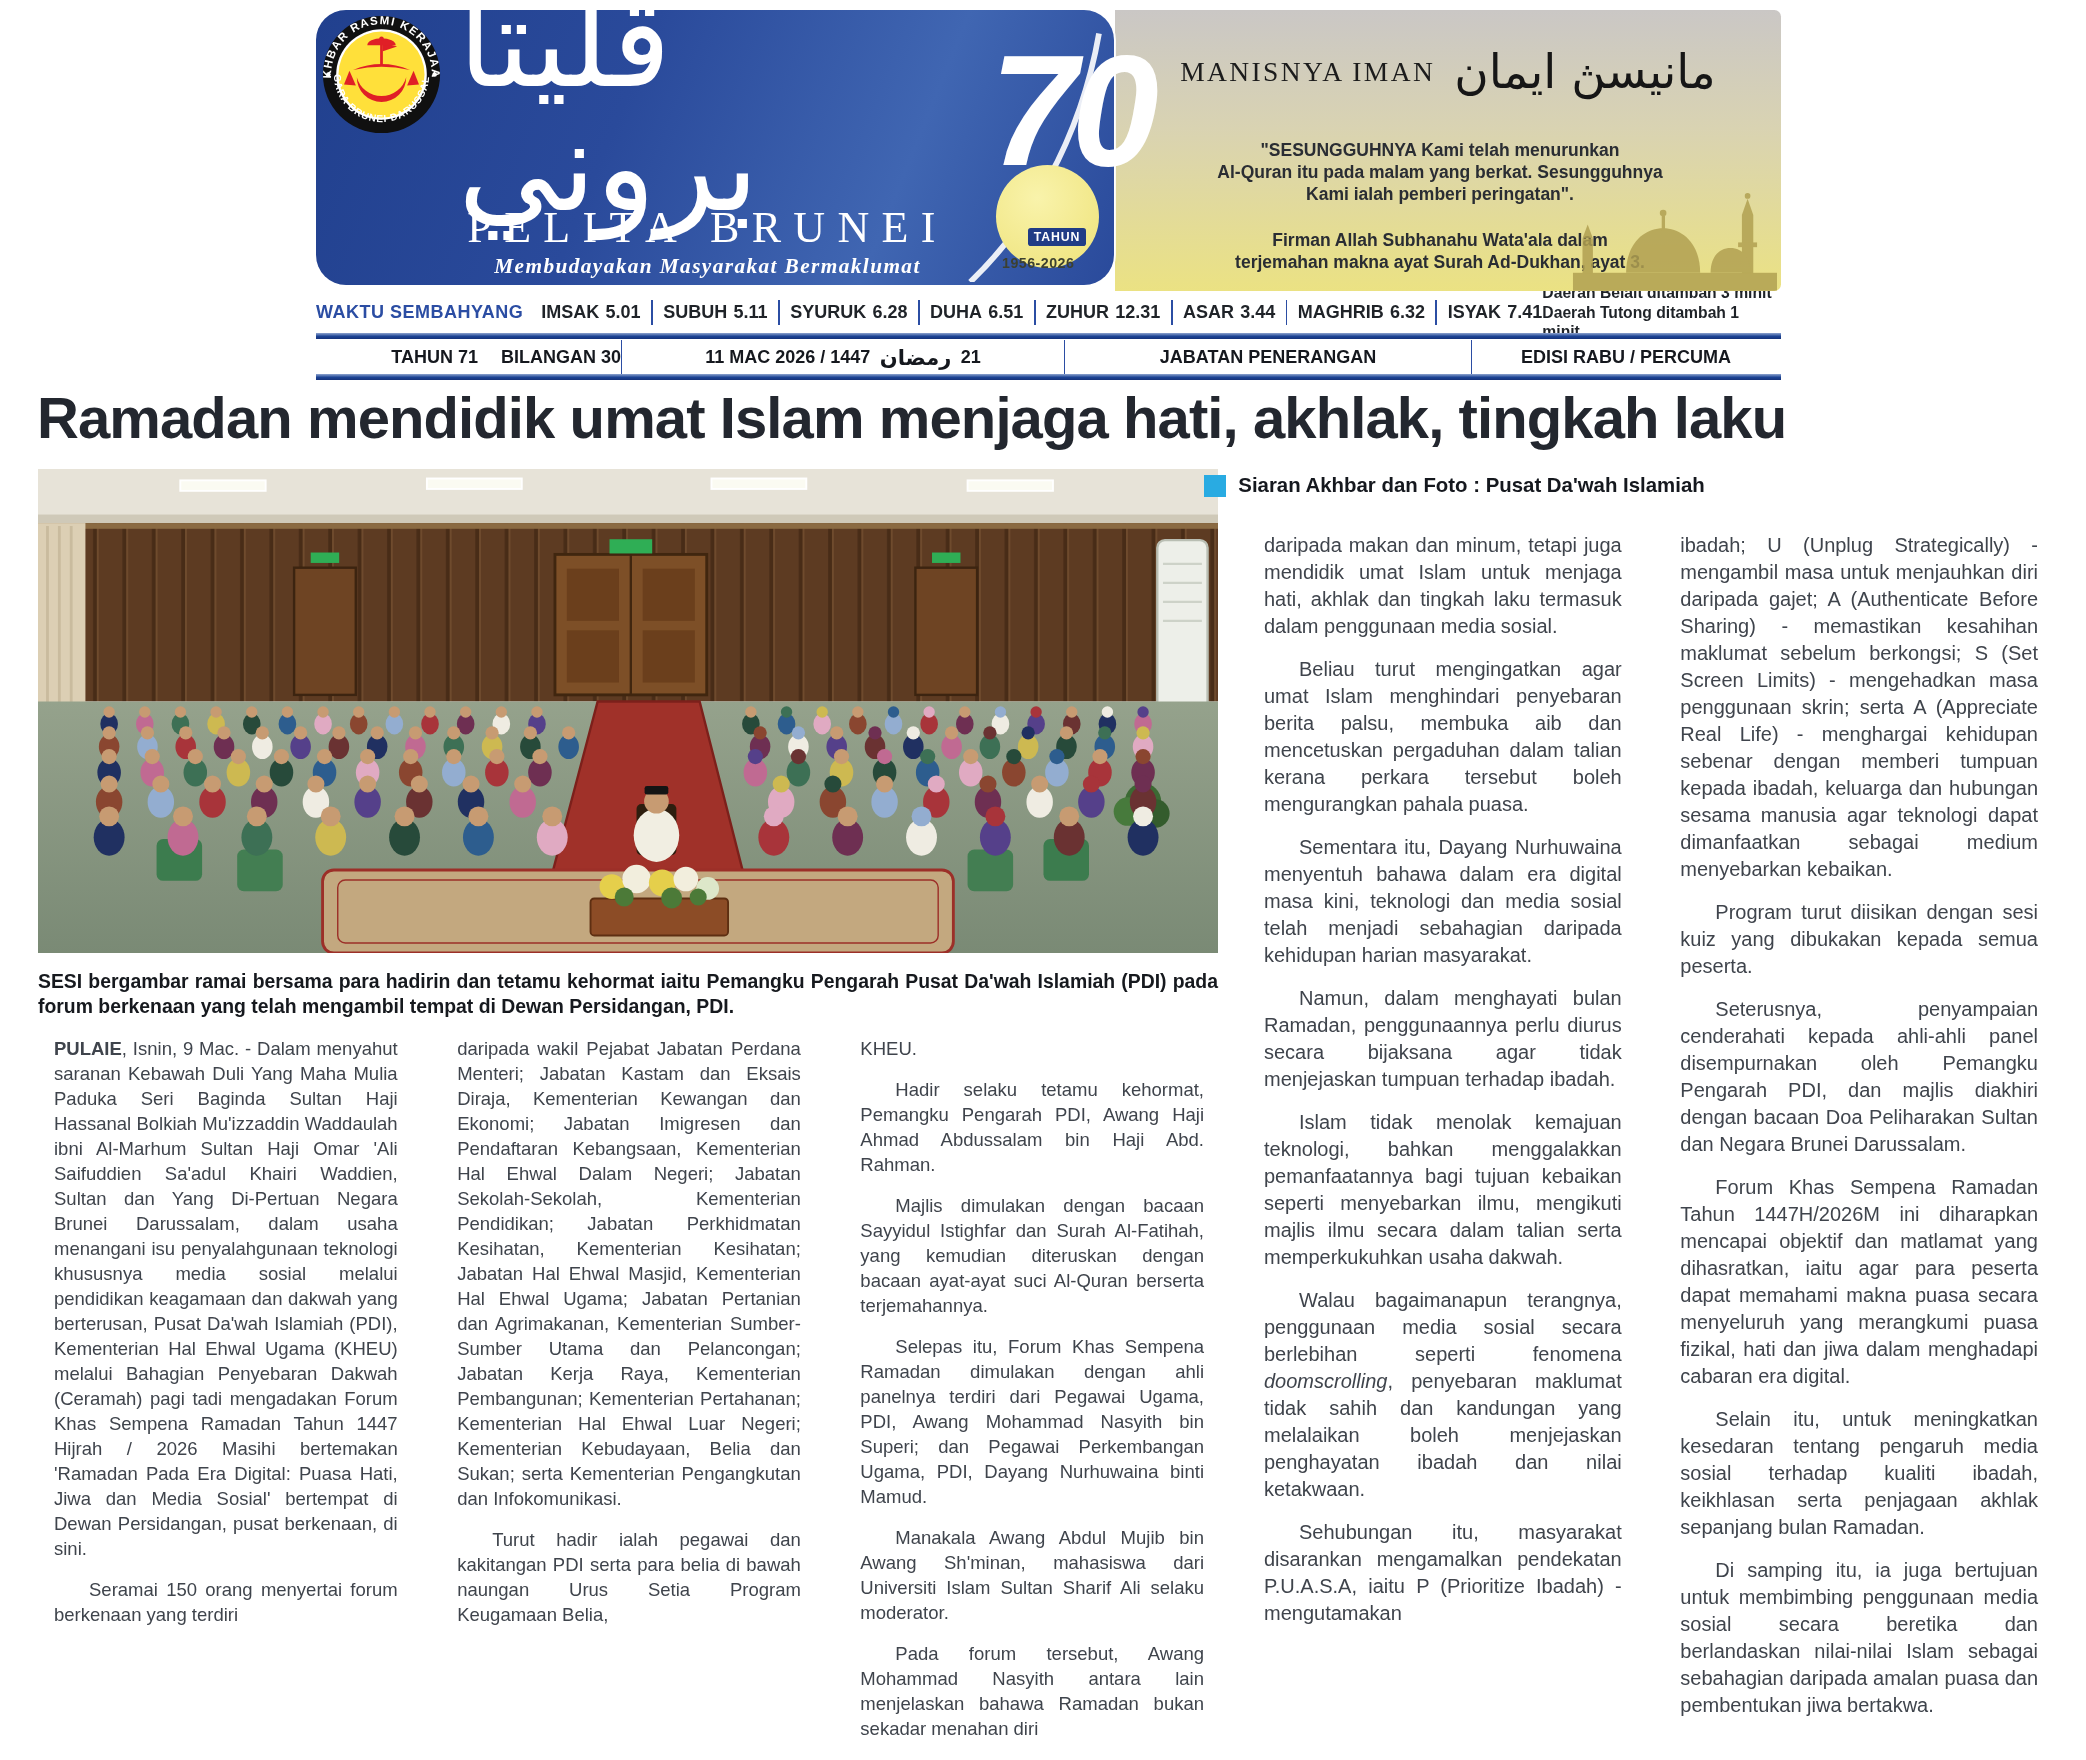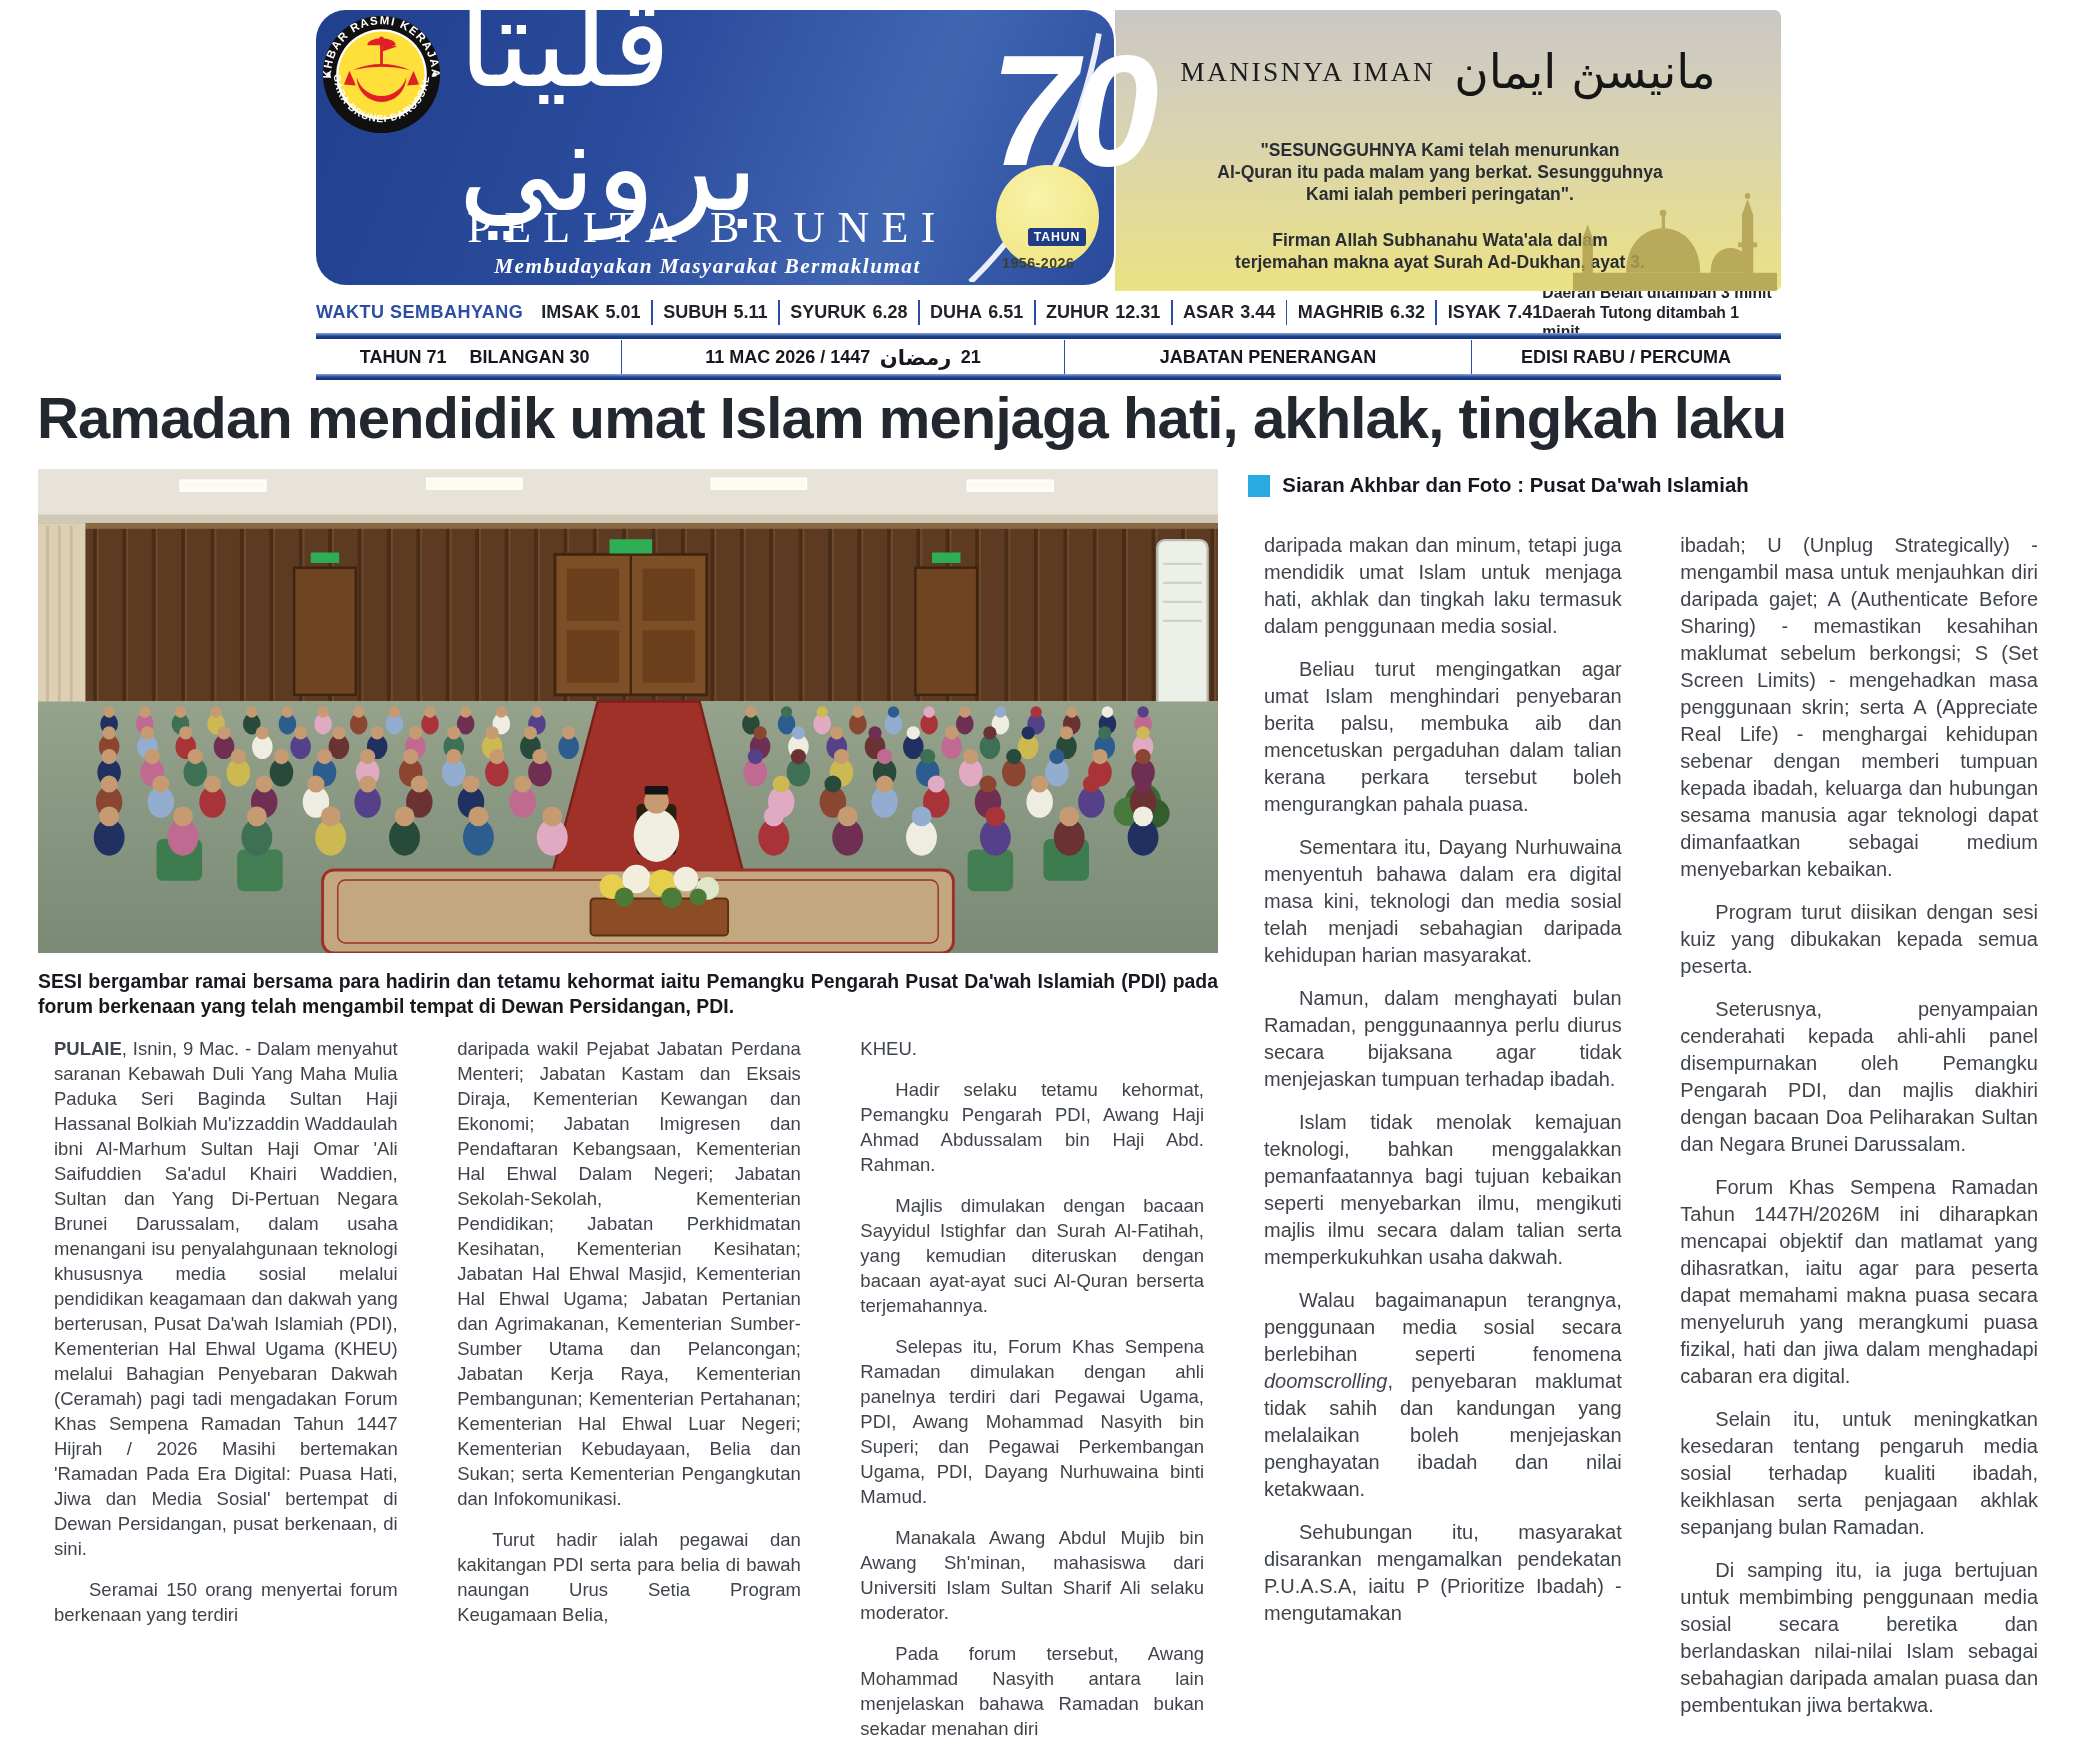--- a/index.html
+++ b/index.html
@@ -48,33 +48,33 @@
   .pitem{display:inline-flex;gap:6.2px;font-weight:bold;font-size:18px;color:#1f2328;white-space:nowrap;}
   .psep{width:1.9px;height:25.6px;background:#2b4da3;margin:0 10.4px;}
   #prayer-notes{margin-left:auto;font-size:15.7px;font-weight:bold;line-height:19.4px;color:#1f2328;text-align:left;padding-right:2.8px;}
 
   
   .band{left:316px;width:1465px;height:6.2px;background:linear-gradient(180deg,#8ea4cf 0%,#1c4394 55%,#16327a 100%);}
   #band-top{top:333px;} #band-bottom{top:374px;}
   #issue-bar{left:316px;top:340px;width:1465px;height:35px;display:grid;grid-template-columns:305px 443px 407px 309px;
     font-size:18px;font-weight:bold;color:#15181e;}
   .ic{display:flex;align-items:center;justify-content:center;gap:9.5px;height:100%;}
-  .ic-first{justify-content:center;padding-left:12.3px;gap:23px;}
+  .ic-first{justify-content:flex-end;padding-left:12.3px;gap:23px;}
   .ic-sep{border-left:1.9px solid #2b4da3;}
   #issue-month-ar{font-size:21px;}
 
   
   #headline{left:37px;top:384px;width:2035px;font-size:58px;font-weight:bold;letter-spacing:-0.9px;
     color:#23272f;white-space:nowrap;}
 
   
   #photo{left:38px;top:469px;width:1180px;height:484px;}
   #caption{left:38px;top:969px;width:1180px;font-size:19.4px;line-height:25px;font-weight:bold;
     color:#16191e;text-align:justify;}
-  #byline{left:1248px;top:474px;display:flex;align-items:center;gap:12.3px;}
+  #byline{left:1204px;top:474px;display:flex;align-items:center;gap:12.3px;}
   #byline-sq{width:22px;height:22px;background:#29abe2;}
   #byline-text{font-size:20.4px;font-weight:bold;color:#15181e;white-space:nowrap;}
 
   
   #cols-left{left:38px;top:1020px;width:1182px;height:733px;display:flex;gap:27.5px;overflow:hidden;}
   #cols-right{left:1248px;top:516px;width:806px;height:1236px;display:flex;gap:26.6px;overflow:hidden;}
   .colx{flex:1;text-align:justify;color:#3f444c;}
   #cols-left .colx{font-size:18.5px;line-height:25px;}
   #cols-right .colx{font-size:20px;line-height:27px;}
   .colx p{margin:16px;}

